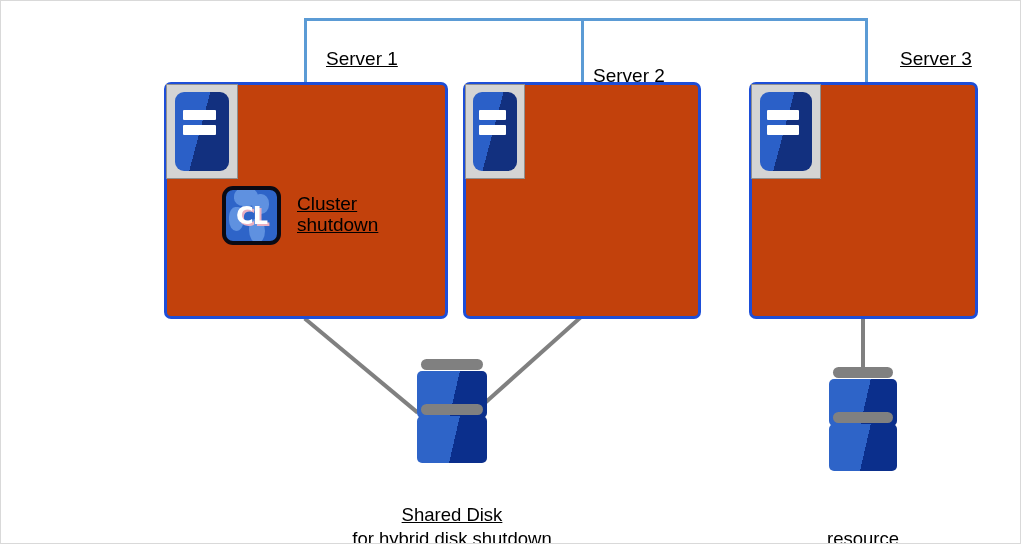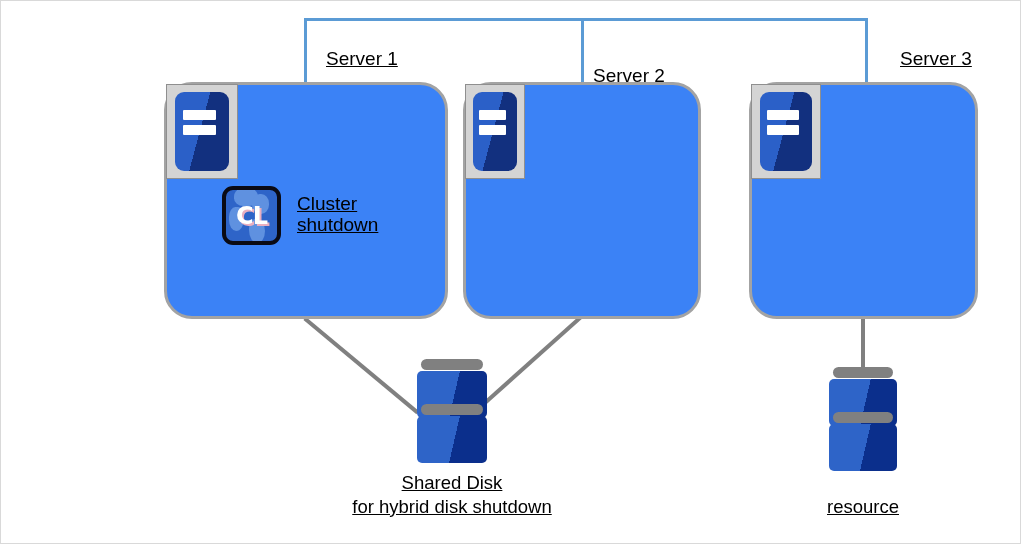--- a/index.html
+++ b/index.html
@@ -1,27 +1,27 @@
 <!DOCTYPE html>
 <html><head>
 <meta charset="utf-8">
 <style>
   html,body{margin:0;padding:0;background:#ffffff;}
   body{width:1021px;height:544px;font-family:"Liberation Sans",sans-serif;}
   #canvas{position:relative;width:1021px;height:544px;box-sizing:border-box;border:1px solid #d9d9d9;background:#fff;overflow:hidden;}
   .abs{position:absolute;text-decoration:underline;}
   .label{font-size:19px;color:#000;line-height:22px;white-space:nowrap;}
-  .caption{font-size:18.5px;color:#000;line-height:24px;text-align:center;white-space:nowrap;}
+  .caption{font-size:18.5px;color:#000;line-height:24px;text-align:center;white-space:nowrap;margin-top:32px;}
 
   
   .brk-h{position:absolute;background:#5b9bd5;height:3px;}
   .brk-v{position:absolute;background:#5b9bd5;width:3px;}
 
   
-  .server-box{position:absolute;box-sizing:border-box;border:3px solid #a3a3a3;border-radius:28px;background:#3b82f6;}
+  .server-box{position:absolute;box-sizing:border-box;border:3px solid #1d4ed8;border-radius:7px;background:#c2410c;}
 
   
   .srv-icon{position:absolute;box-sizing:border-box;background:#d4d4d4;border:1.5px solid #8f8f8f;}
   .srv-icon .body{position:absolute;left:12%;top:8%;width:76%;height:84%;border-radius:9px;overflow:hidden;
       background:linear-gradient(105deg,#2b60c8 0%,#2b60c8 47%,#12307f 47%,#12307f 100%);}
   .srv-icon .bar{position:absolute;left:14%;height:13%;width:62%;background:#ffffff;border-radius:1px;}
   .srv-icon .bar.b1{top:22%;}
   .srv-icon .bar.b2{top:42%;}
 
   

